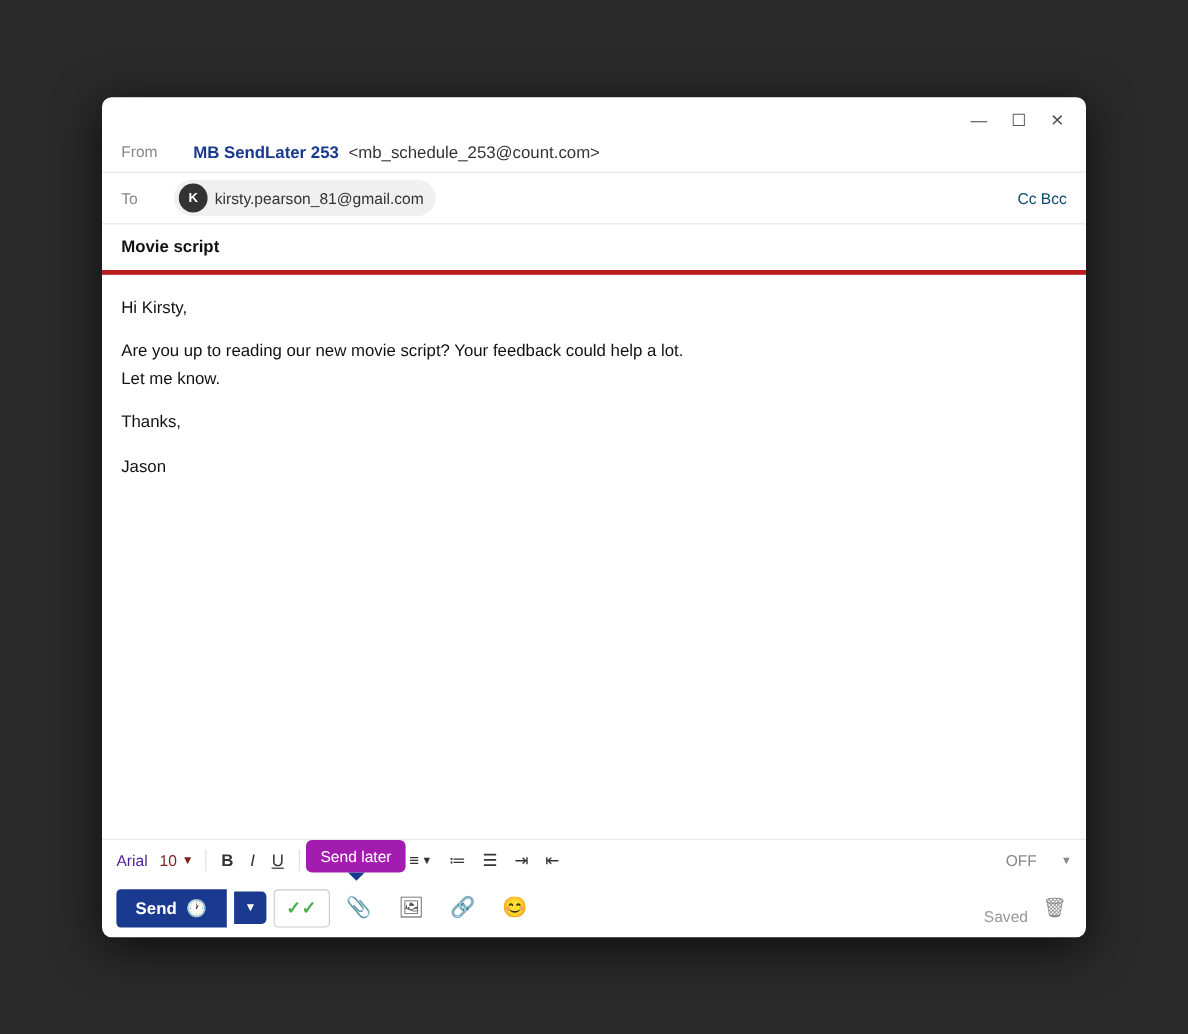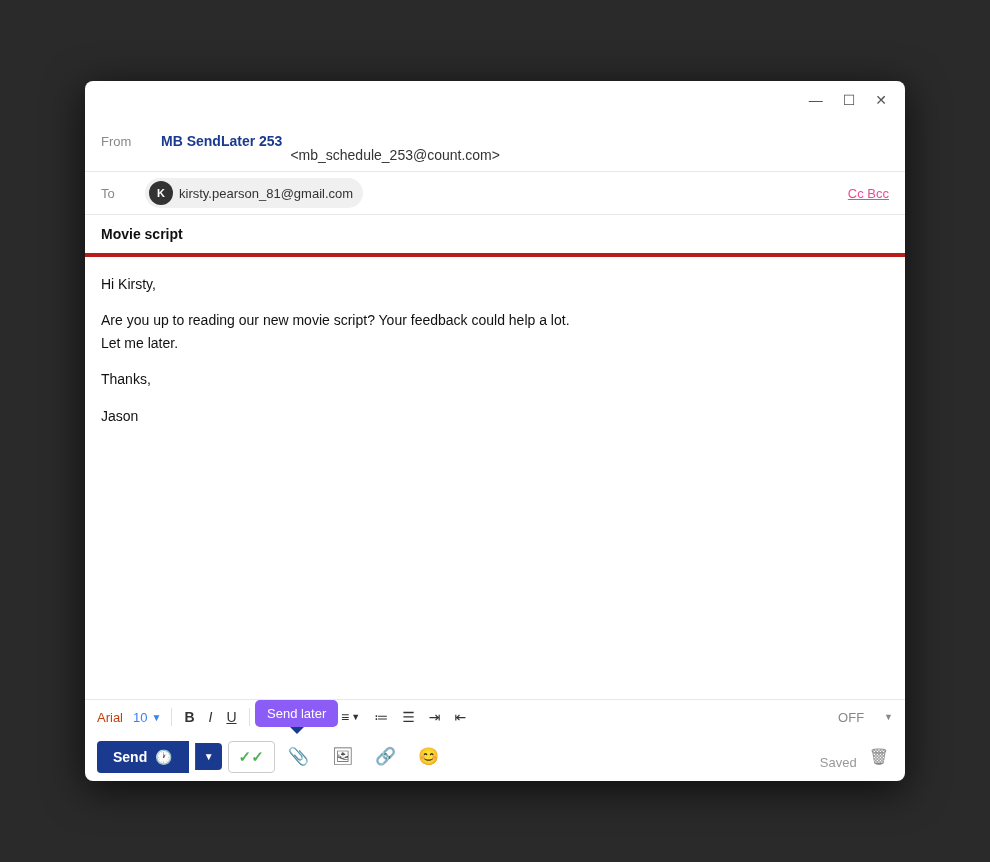--- a/index.html
+++ b/index.html
@@ -40,39 +40,38 @@
       cursor: pointer;
       color: #555;
       font-size: 14px;
       padding: 2px 4px;
       line-height: 1;
     }
 
     
     .from-row {
       display: flex;
-      align-items: center;
+      align-items: flex-start;
       padding: 4px 16px 8px 16px;
       gap: 8px;
     }
     .from-label {
       color: #888;
       font-size: 13px;
       min-width: 36px;
     }
     .from-name {
       color: #1a3a8f;
       font-weight: 600;
       font-size: 14px;
       padding-left: 16px;
     }
     .from-email {
       color: #333;
       font-size: 14px;
-      margin-top: 28px;
     }
 
     
     .to-row {
       display: flex;
       align-items: center;
       padding: 6px 16px;
       gap: 8px;
       border-top: 1px solid #e8e8e8;
     }
@@ -100,24 +99,23 @@
       color: #fff;
       font-size: 11px;
       font-weight: 600;
     }
     .recipient-email {
       font-size: 13px;
       color: #333;
     }
     .cc-bcc {
       margin-left: auto;
-      color: #ec4899;
-      font-size: 13px;
-      cursor: pointer;
-      text-decoration: underline;
+      color: #0c4a6e;
+      font-size: 13px;
+      cursor: pointer;
     }
 
     
     .subject-row {
       padding: 10px 16px;
       border-top: 1px solid #e8e8e8;
     }
     .subject-text {
       font-weight: 700;
       font-size: 14px;
@@ -145,29 +143,29 @@
       padding: 6px 12px 4px 12px;
     }
     .formatting-bar {
       display: flex;
       align-items: center;
       gap: 2px;
       margin-bottom: 4px;
     }
     .font-label {
       font-size: 13px;
-      color: #c2410c;
+      color: #4c1d95;
       margin-right: 4px;
     }
     .font-size-select {
       display: flex;
       align-items: center;
       gap: 2px;
       font-size: 13px;
-      color: #3b82f6;
+      color: #7f1d1d;
       cursor: pointer;
       padding: 2px 4px;
       border-radius: 3px;
     }
     .format-btn {
       background: none;
       border: none;
       cursor: pointer;
       padding: 4px 6px;
       border-radius: 3px;
@@ -223,21 +221,21 @@
       font-size: 14px;
       cursor: pointer;
       border-left: 1px solid #2a4faa;
       display: flex;
       align-items: center;
     }
     .send-later-tooltip {
       position: absolute;
       top: -36px;
       left: 170px;
-      background: #8b5cf6;
+      background: #a21caf;
       color: #fff;
       font-size: 13px;
       padding: 6px 12px;
       border-radius: 5px;
       white-space: nowrap;
       pointer-events: none;
       z-index: 10;
     }
     .send-later-tooltip::after {
       content: '';
@@ -321,21 +319,21 @@
   </div>
 
   <div class="subject-row">
     <span class="subject-text">Movie script</span>
   </div>
 
   <div class="email-body">
     <p>Hi Kirsty,</p>
     <div class="body-gap"></div>
     <p>Are you up to reading our new movie script? Your feedback could help a lot.</p>
-    <p>Let me later.</p>
+    <p>Let me know.</p>
     <div class="body-gap"></div>
     <p>Thanks,</p>
     <div class="body-gap"></div>
     <p>Jason</p>
   </div>
 
   <div class="toolbar-area">
     <div class="formatting-bar">
       <span class="font-label">Arial</span>
       <div class="font-size-select">

